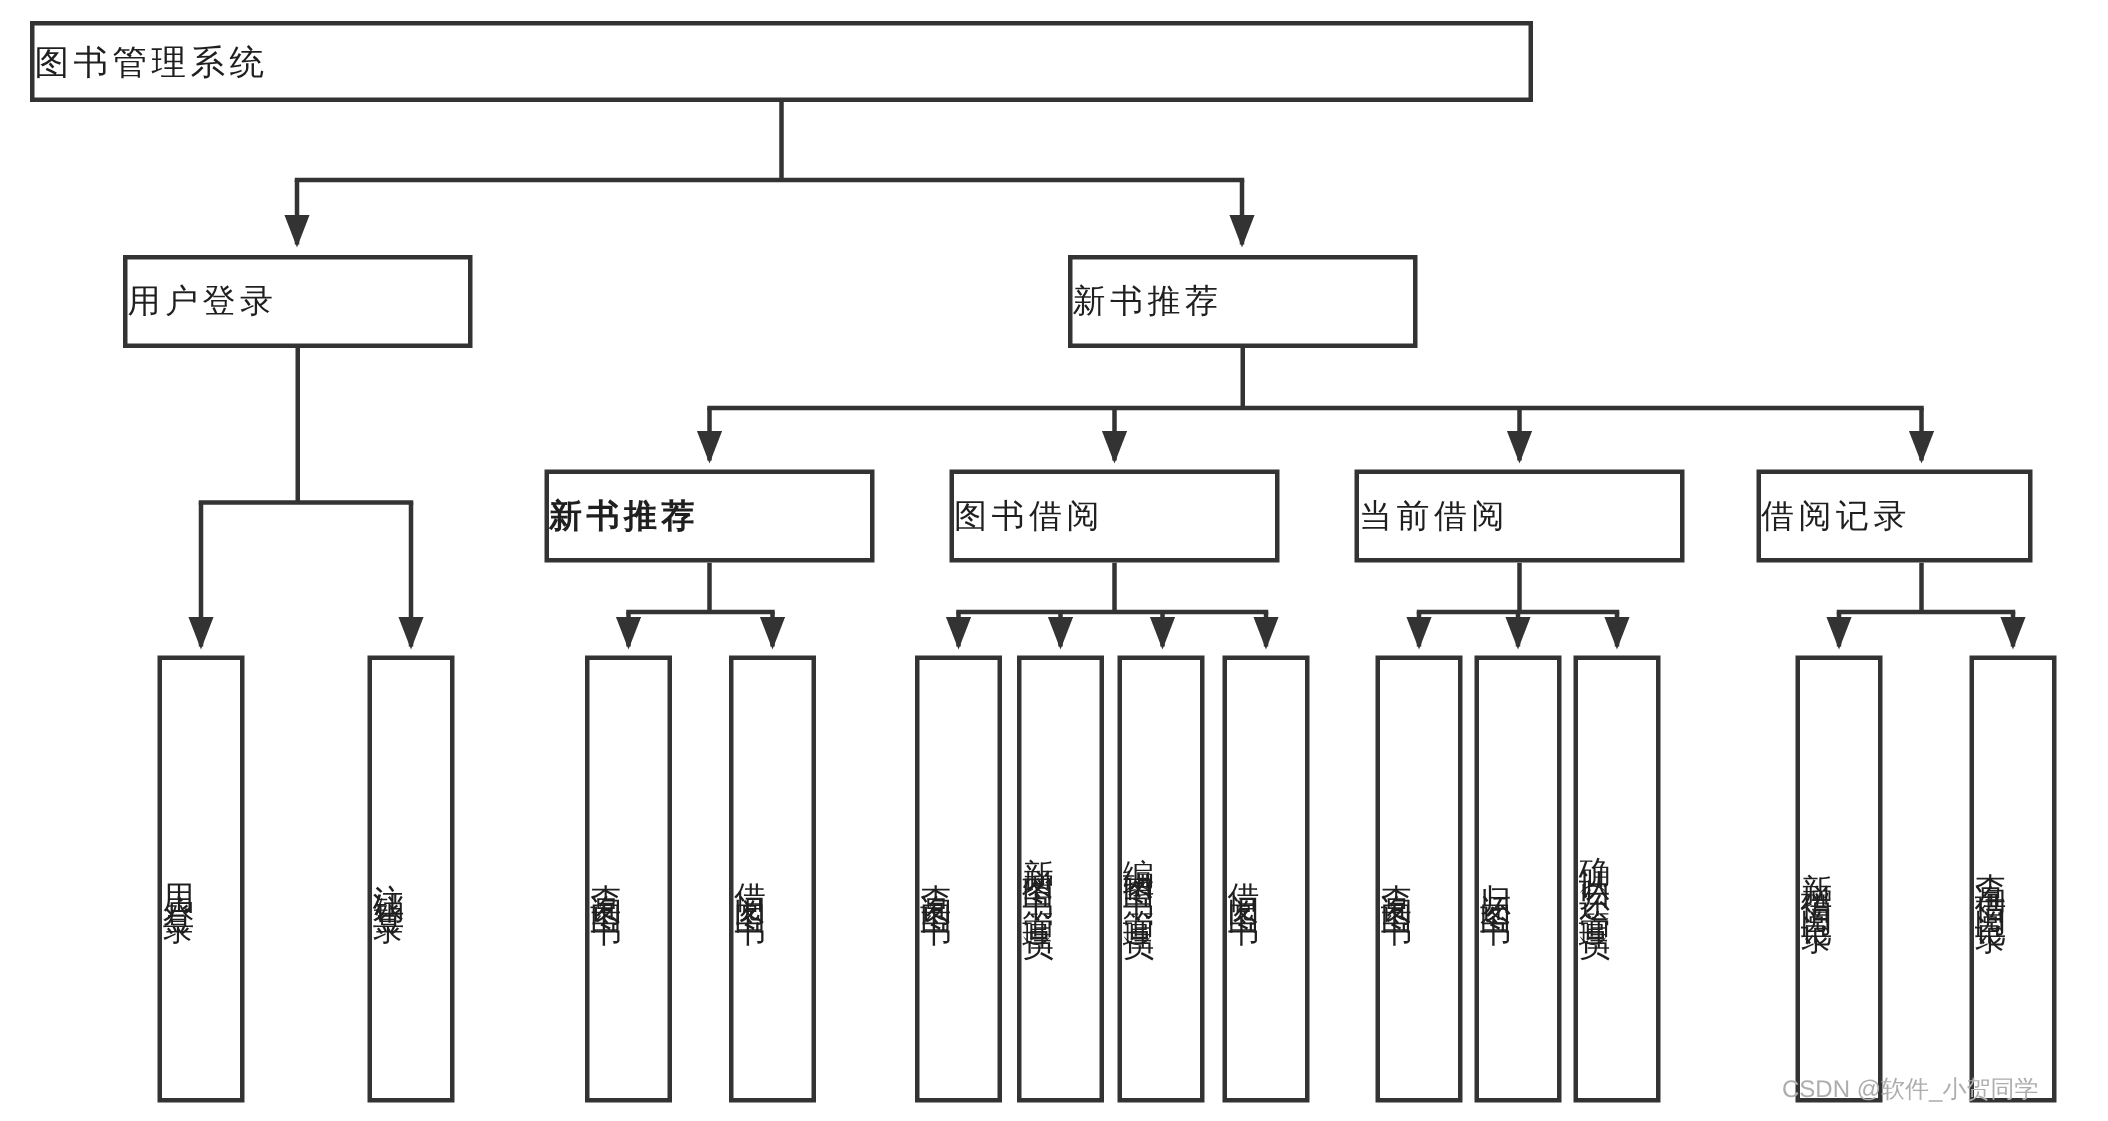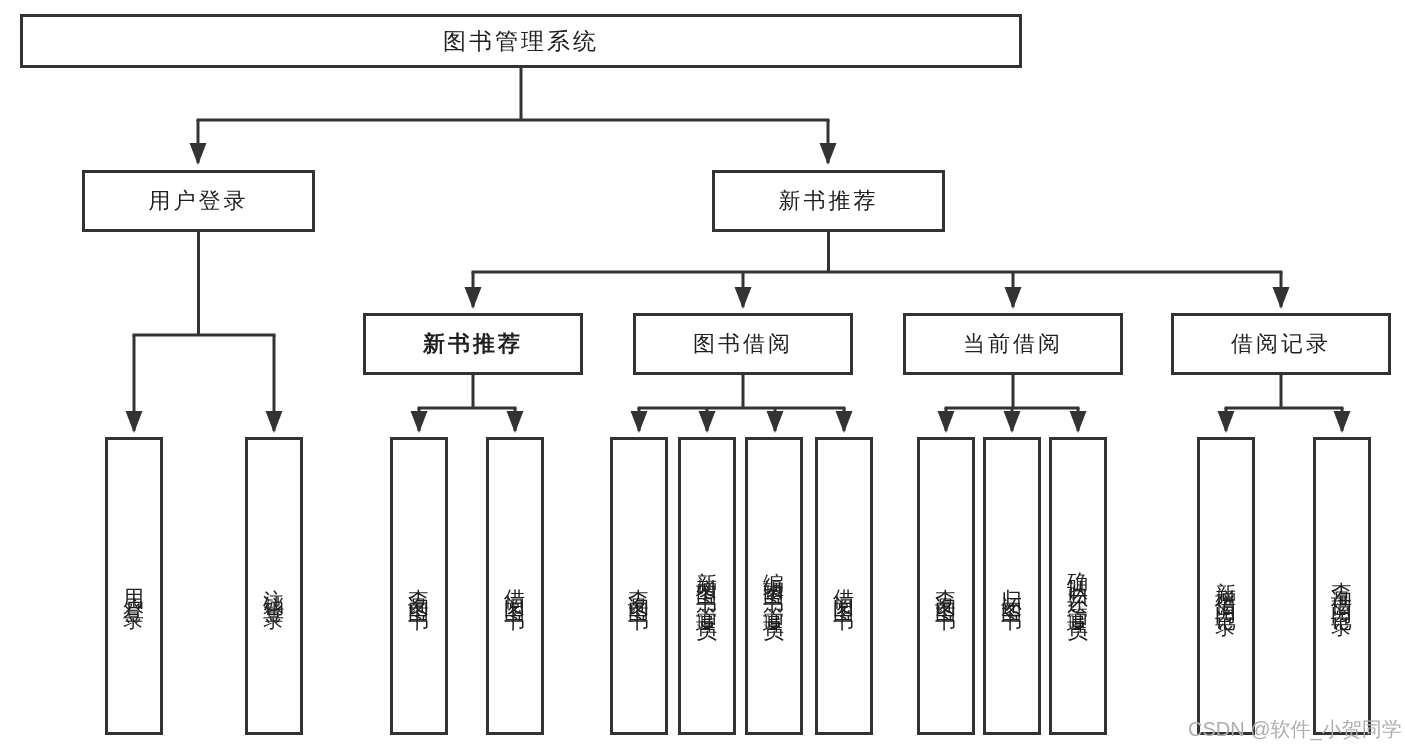--- a/index.html
+++ b/index.html
@@ -16,57 +16,57 @@
   }
   .canvas{position:relative;width:1405px;height:747px;}
   .connectors{position:absolute;left:0;top:0;width:1405px;height:747px;}
   .connectors line{stroke:var(--line,#333);stroke-width:3;}
   .connectors .h{stroke-linecap:square;}
   .connectors marker path{fill:var(--line,#333);}
   .node{
     position:absolute;box-sizing:border-box;
     border:3px solid var(--line,#333);
     background:#fff;color:var(--text,#1f1f1f);
-    display:flex;align-items:center;justify-content:center;
+    display:flex;align-items:center;
   }
   .hbox{font-size:22px;letter-spacing:3px;}
   .hbox span{white-space:nowrap;}
   .root-box{font-size:23px;}
   .vbox{width:58px;top:437px;height:298px;font-size:21px;}
   .vbox span{
     writing-mode:vertical-rl;text-orientation:mixed;
     letter-spacing:7px;line-height:1;white-space:nowrap;
   }
   
   #b-root{left:20px;top:14px;width:1002px;height:54px;}
   
   #b-login{left:82px;top:170px;width:233px;height:62px;}
   #b-mgmt{left:712px;top:170px;width:233px;height:62px;}
   
   #b-rec{left:363px;top:313px;width:220px;height:62px;font-weight:bold;}
   #b-borrow{left:633px;top:313px;width:220px;height:62px;}
   #b-current{left:903px;top:313px;width:220px;height:62px;}
-  #b-records{left:1171px;top:313px;width:220px;height:62px;}
+  #b-records{left:1171px;top:313px;width:184px;height:62px;}
   
   #l-userlogin{left:105px;}
   #l-logout{left:245px;}
   #l-query1{left:390px;}
   #l-borrow1{left:486px;}
   #l-query2{left:610px;}
   #l-addbook{left:678px;}
   #l-editbook{left:745px;}
   #l-borrow2{left:815px;}
   #l-query3{left:917px;}
   #l-return{left:983px;}
   #l-confirm{left:1049px;}
   #l-addrec{left:1197px;}
   #l-queryrec{left:1313px;}
   .watermark{
     position:absolute;left:1188px;top:716px;
-    font-size:20px;color:var(--watermark,#adadad);
+    font-size:16px;color:var(--watermark,#adadad);
     white-space:nowrap;
   }
 </style>
 </head>
 <body>
 
 <div class="canvas">
 
   <svg class="connectors" viewBox="0 0 1405 747" xmlns="http://www.w3.org/2000/svg">
     <defs>

